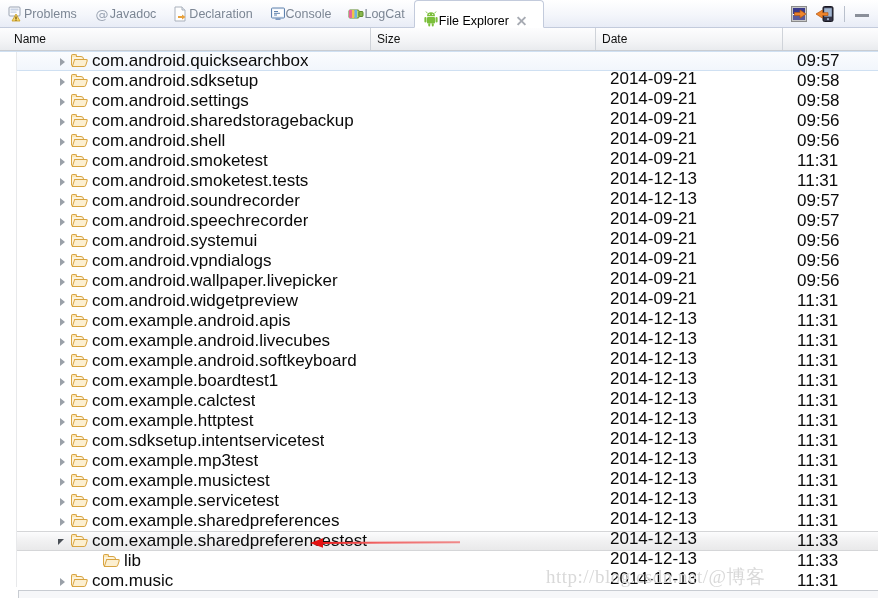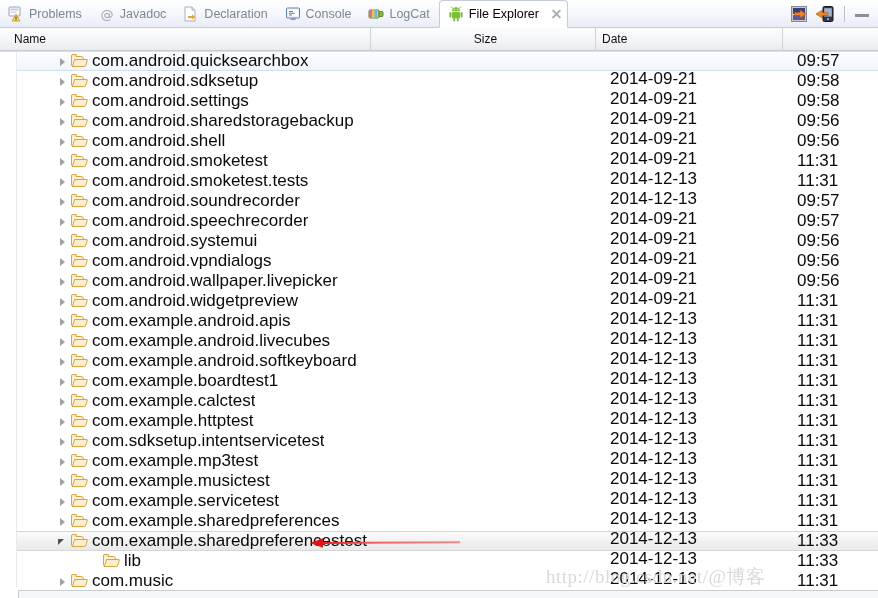--- a/index.html
+++ b/index.html
@@ -23,38 +23,38 @@
     height: 28px;
     background: linear-gradient(to bottom, #ffffff 0%, #f4f6fb 55%, #e8ecf6 100%);
     border-bottom: 1px solid #c3cbdc;
     display: flex;
     align-items: stretch;
     box-sizing: border-box;
   }
   .tab {
     display: flex;
     align-items: center;
-    gap: 5px;
     padding: 0 9px 0 8px;
     height: 28px;
     box-sizing: border-box;
     cursor: default;
     color: #7c8694;
     font-size: 12.5px;
     white-space: nowrap;
   }
   .tab.active {
     background: #ffffff;
     color: #000000;
     border: 1px solid #c3cbdc;
     border-bottom: 1px solid #ffffff;
     border-top-left-radius: 4px;
     border-top-right-radius: 4px;
     margin-bottom: -1px;
-    padding-right: 5px;
+    padding-right: 16px;
+    align-items: flex-end;
   }
   .tab-label { line-height: 1; }
   .tab-icon {
     width: 16px; height: 16px;
     display: inline-block;
     position: relative;
     flex: 0 0 16px;
   }
   .tab-close {
     margin-left: 6px;
@@ -118,21 +118,21 @@
   .colh {
     height: 22px;
     line-height: 22px;
     box-sizing: border-box;
     border-right: 1px solid #cfd3d9;
     padding: 0 6px;
     overflow: hidden;
     white-space: nowrap;
   }
   .colh.name { width: 371px; padding-left: 14px; }
-  .colh.size { width: 225px; text-align: center; padding-right: 1px; }
+  .colh.size { width: 225px; text-align: left; padding-right: 1px; }
   .colh.date { width: 187px; }
   .colh.time { width: 95px; border-right: none; }
 
   
   #tree {
     position: relative;
     height: 550px;
     background: #ffffff;
     overflow: hidden;
   }

